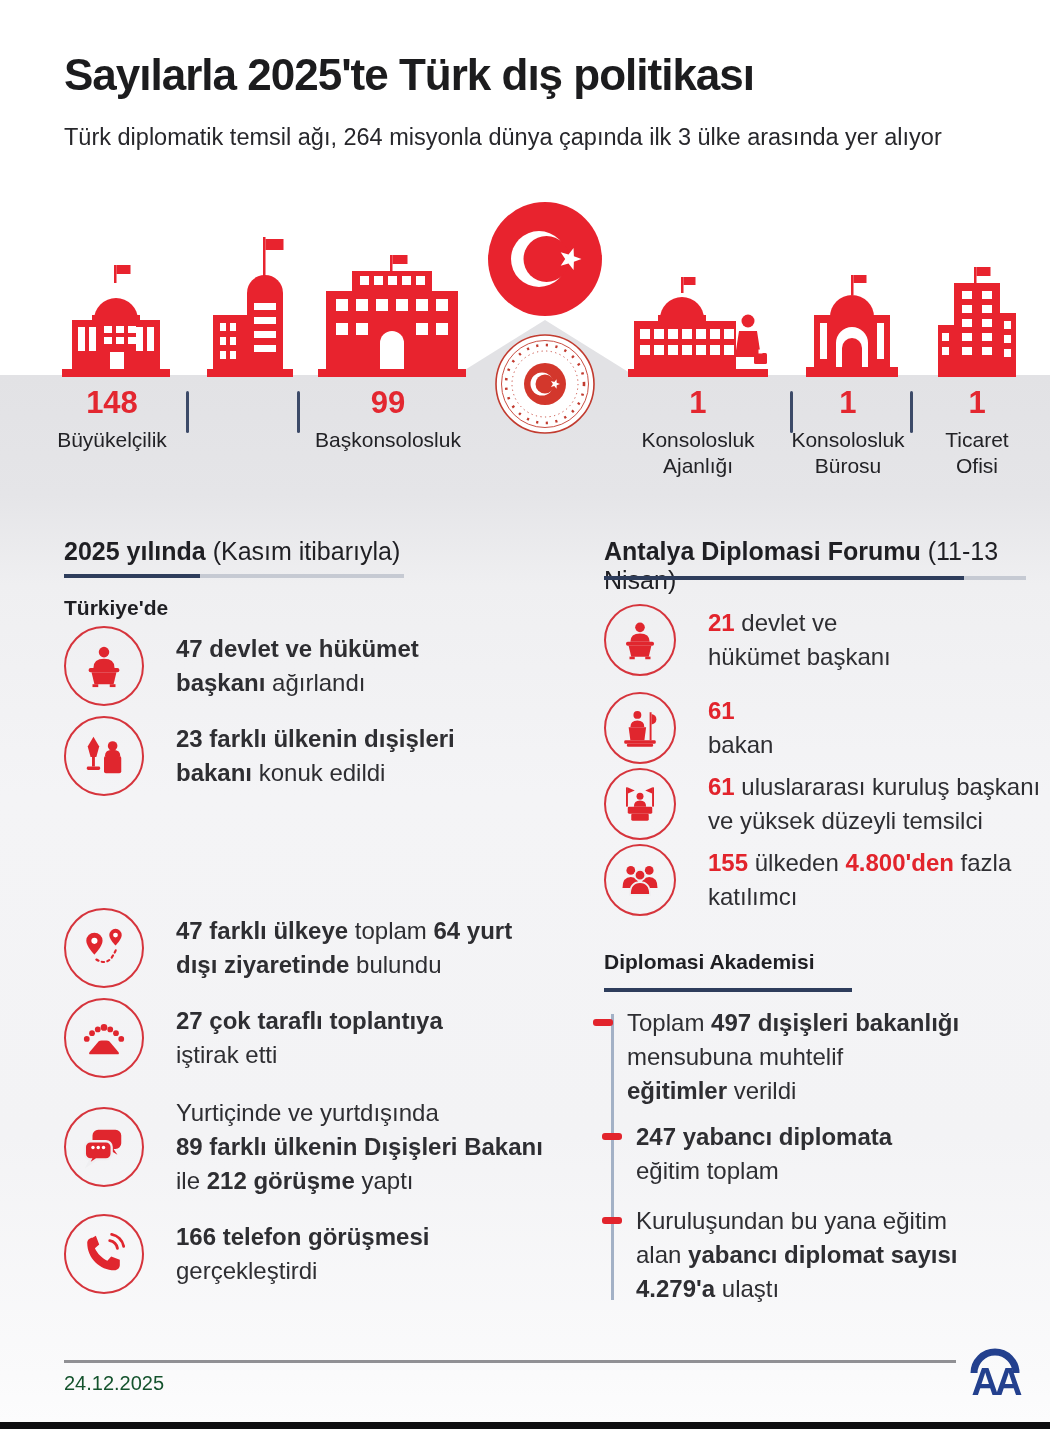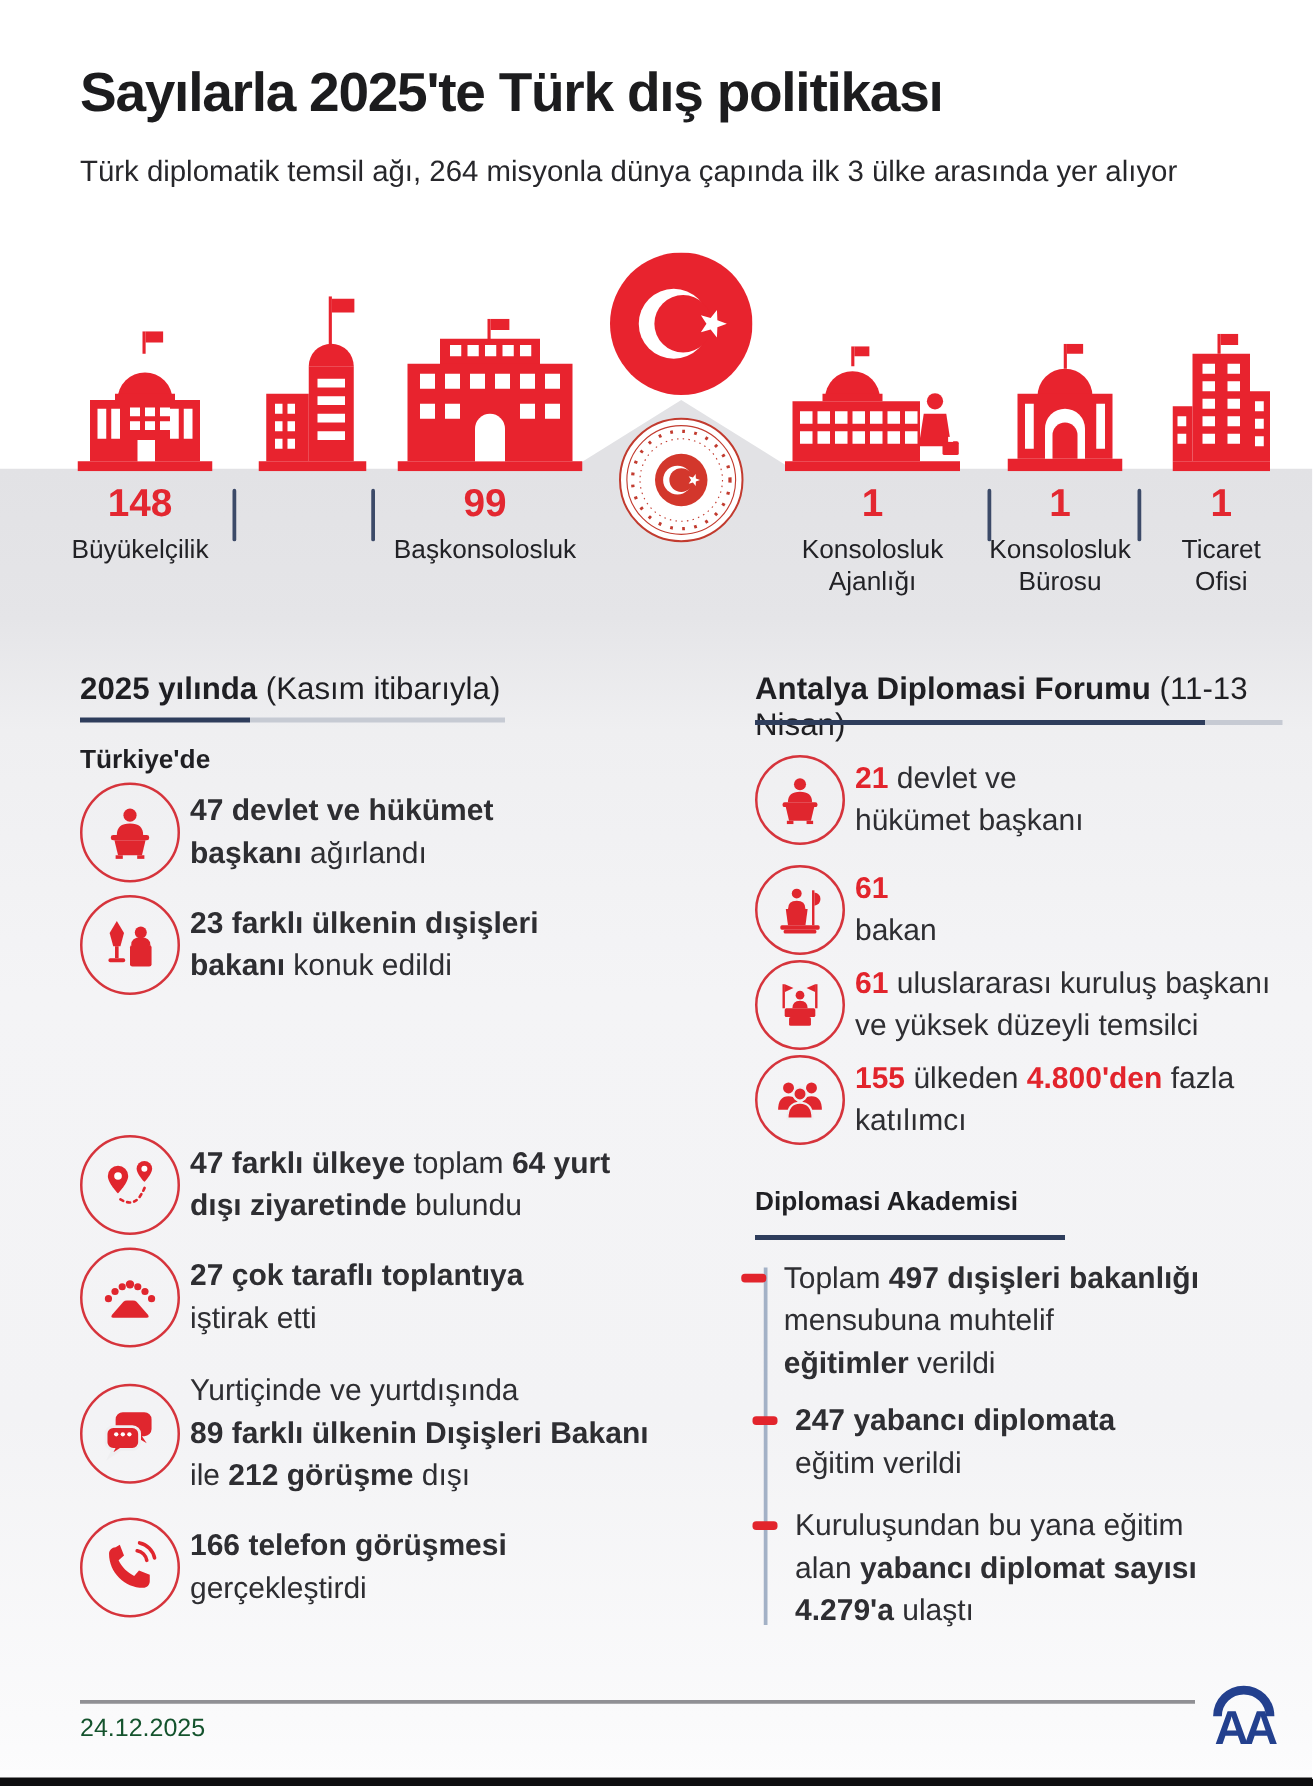--- a/index.html
+++ b/index.html
@@ -19,21 +19,21 @@
   .net-col{position:absolute;transform:translateX(-50%);text-align:center;}
   .net-num{font-size:31px;font-weight:700;color:#e32730;}
   .net-label{margin-top:6px;font-size:21px;line-height:1.25;color:#222226;white-space:pre-line;}
   .net-divider{position:absolute;width:3px;height:42px;background:#3c4a68;border-radius:2px;}
   .col-heading{position:absolute;font-size:25px;color:#1f1f23;}
   .col-heading b{font-weight:700;margin-top:36px;}
   .rule{position:absolute;height:3.5px;display:flex;}
   .rule .navy{background:#2e3d5c;height:100%;}
   .rule .grey{background:#c6cad3;height:100%;}
   .subhead{position:absolute;font-size:21px;font-weight:700;color:#1f1f23;}
-  .stat-row{position:absolute;display:flex;align-items:center;gap:8px;}
+  .stat-row{position:absolute;display:flex;align-items:center;gap:32px;}
   .icon-circle{flex:none;width:76px;height:76px;border:2.5px solid #d6343c;border-radius:50%;
         display:flex;align-items:center;justify-content:center;}
   .icon-circle.sm{width:68px;height:68px;}
   .stat-text{font-size:24px;line-height:1.42;color:#2e2e32;white-space:pre-wrap;}
   .seg-b{font-weight:700;text-align:center;}
   .seg-r{font-weight:700;color:#e2242c;}
   .avatar{flex:none;width:82px;height:82px;border-radius:50%;overflow:hidden;}
   .minister-role{font-size:24px;color:#2e2e32;line-height:1.42;}
   .minister-name{font-size:24px;font-weight:700;color:#1f1f23;line-height:1.42;}
   .acad-item{position:absolute;display:flex;align-items:flex-start;}
@@ -333,21 +333,21 @@
       <svg width="46" height="46" viewBox="0 0 48 48">
         <path fill="#e0262e" d="M18 6 h18 a6 6 0 0 1 6 6 v8 a6 6 0 0 1 -6 6 h-2 l4 6 -10 -6 h-10 a6 6 0 0 1 -6 -6 v-8 a6 6 0 0 1 6 -6 z"></path>
         <path fill="#e0262e" stroke="#efeff1" stroke-width="2.4" d="M10 18 h16 a6 6 0 0 1 6 6 v7 a6 6 0 0 1 -6 6 h-10 l-9 6 3 -6 a6 6 0 0 1 -6 -6 v-7 a6 6 0 0 1 6 -6 z"></path>
         <circle cx="12.5" cy="24.5" r="1.8" fill="#ffffff"></circle>
           <circle cx="18" cy="24.5" r="1.8" fill="#ffffff"></circle>
           <circle cx="23.5" cy="24.5" r="1.8" fill="#ffffff"></circle>
       </svg>
     </div>
     <div class="stat-text"><span>Yurtiçinde ve yurtdışında</span><span>
 </span><span class="seg-b">89 farklı ülkenin Dışişleri Bakanı</span><span>
-</span><span>ile </span><span class="seg-b">212 görüşme</span><span> dışı</span></div>
+</span><span>ile </span><span class="seg-b">212 görüşme</span><span> yaptı</span></div>
   </div>
 
   <div class="stat-row" style="left:64px;top:1214px;width:470px">
     <div class="icon-circle">
       <svg width="46" height="46" viewBox="0 0 48 48">
         <path fill="#e0262e" d="M12 7 c-3 0 -5.5 2.5 -5.5 5.5 c0 15.5 13 28.5 28.5 28.5 c3 0 5.5 -2.5 5.5 -5.5 v-5.5 l-9 -3.5 -4 4.5 c-5.5 -2.5 -10.5 -7.5 -13 -13 l4.5 -4 -3.5 -9 z"></path>
         <path d="M30 10 a10 10 0 0 1 8 8" fill="none" stroke="#e0262e" stroke-width="3" stroke-linecap="round"></path>
         <path d="M32 3.5 a16 16 0 0 1 12.5 12.5" fill="none" stroke="#e0262e" stroke-width="3" stroke-linecap="round"></path>
       </svg>
     </div>
@@ -436,21 +436,21 @@
 
   <div class="acad-item" style="left:593px;top:1006px;width:430px">
     <div class="acad-dash"></div>
     <div class="acad-text"><span>Toplam </span><span class="seg-b">497 dışişleri bakanlığı</span><span>
 </span><span>mensubuna muhtelif</span><span>
 </span><span class="seg-b">eğitimler</span><span> verildi</span></div>
   </div>
   <div class="acad-item" style="left:602px;top:1120px;width:430px">
     <div class="acad-dash"></div>
     <div class="acad-text"><span class="seg-b">247 yabancı diplomata</span><span>
-</span><span>eğitim verildi</span></div>
+</span><span>eğitim toplam</span></div>
   </div>
   <div class="acad-item" style="left:602px;top:1204px;width:430px">
     <div class="acad-dash"></div>
     <div class="acad-text"><span>Kuruluşundan bu yana eğitim</span><span>
 </span><span>alan </span><span class="seg-b">yabancı diplomat sayısı</span><span>
 </span><span class="seg-b">4.279'a</span><span> ulaştı</span></div>
   </div>
 
   <div class="footer-line"></div>
   <div class="footer-date">24.12.2025</div>

